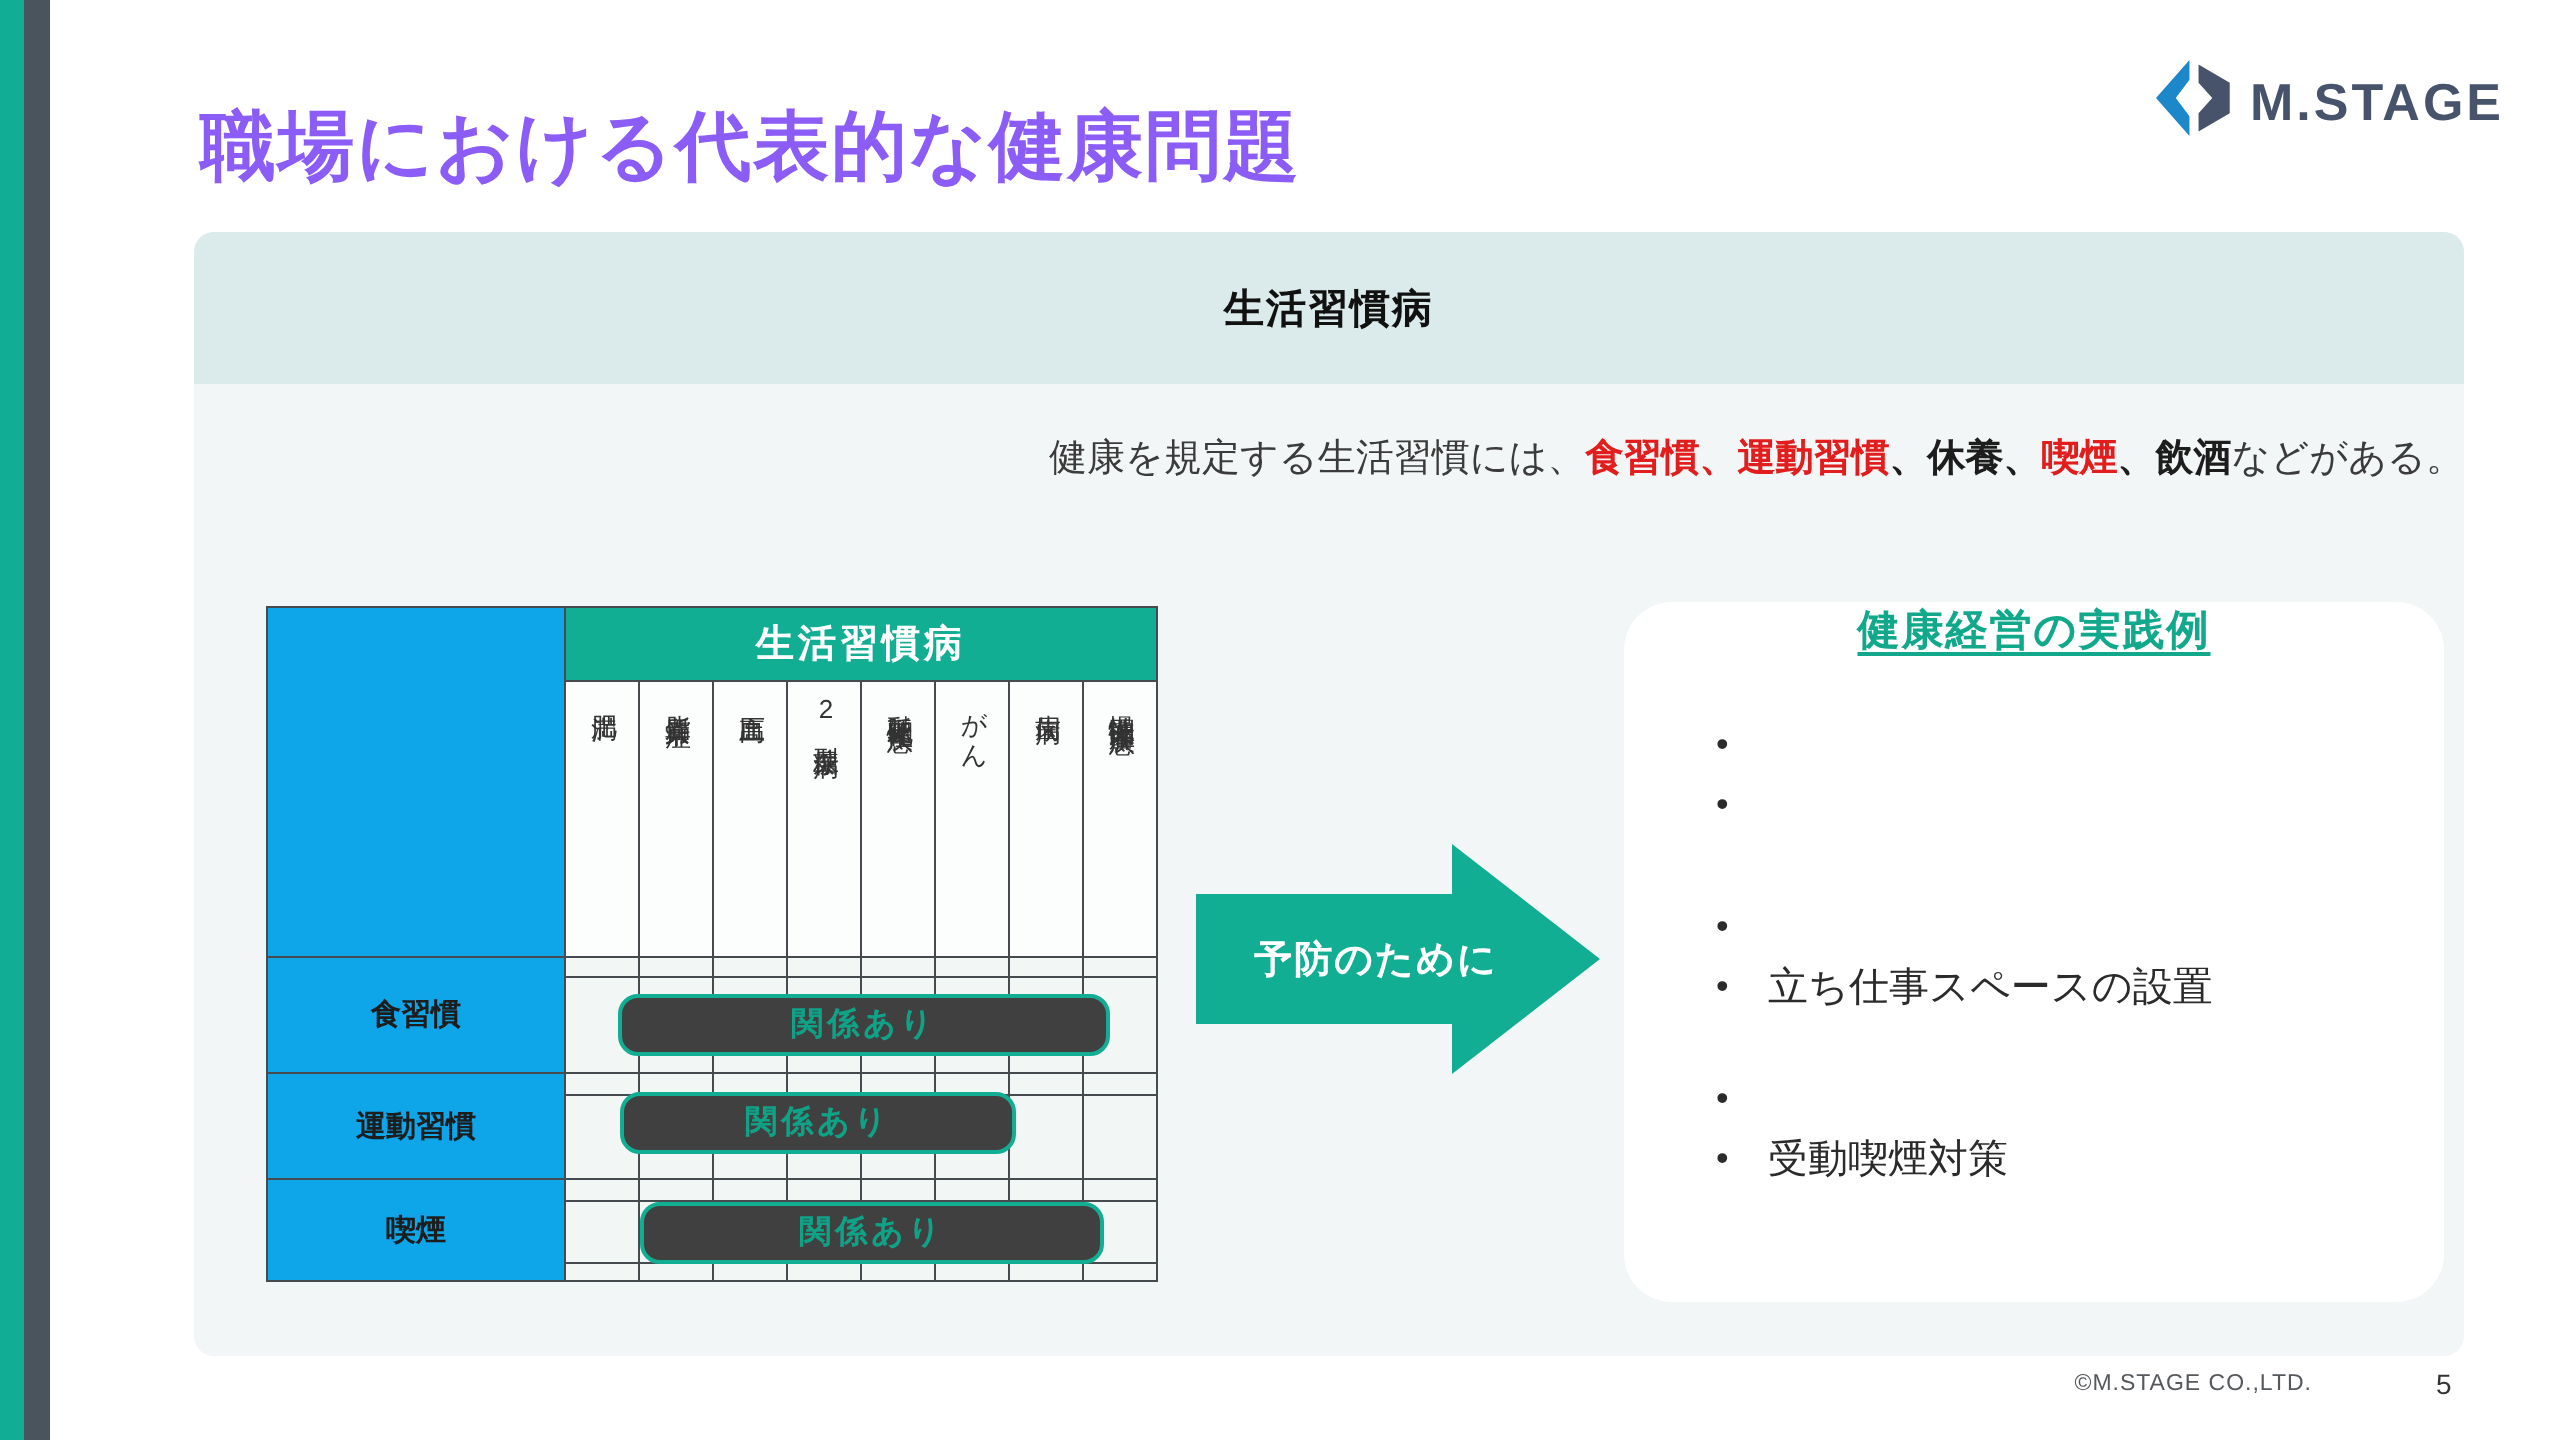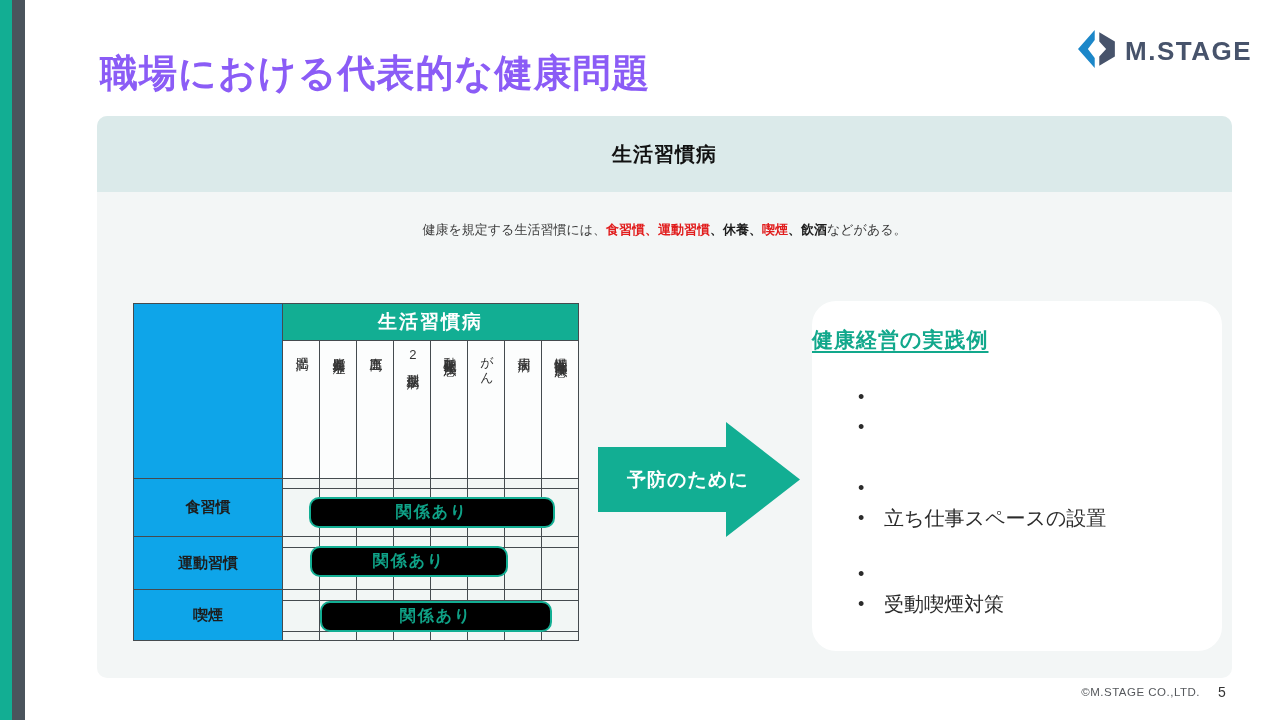--- a/index.html
+++ b/index.html
@@ -30,21 +30,21 @@
   }
   .card-band{
     height:76px;background:#DBEAEA;border-radius:10px 10px 0 0;
     display:flex;align-items:center;justify-content:center;
   }
   .card-band-title{font-size:20px;font-weight:700;color:#111;letter-spacing:1px;}
 
   
   .intro{
     position:absolute;left:97px;top:217px;width:1135px;
-    text-align:center;font-size:13px;line-height:26px;color:#3B3B3B;
+    text-align:right;font-size:19px;line-height:26px;color:#3B3B3B;
   }
   .seg-red{color:#E11D1D;font-weight:700;}
   .seg-bold{color:#1d1d1d;font-weight:700;}
 
   
   .tbl-wrap{position:absolute;left:133px;top:303px;width:446px;}
   table.tbl{border-collapse:collapse;table-layout:fixed;width:445px;}
   .tbl td{border:1px solid #454B4F;padding:0;overflow:hidden;}
   .tbl .corner,.tbl .rowlabel{background:#0ea5e9;}
   .tbl .thead{background:#12AE93;color:#fff;font-weight:700;font-size:19px;text-align:center;letter-spacing:2px;}
@@ -53,21 +53,21 @@
     writing-mode:vertical-rl;text-orientation:upright;
     font-size:13px;line-height:1.15;color:#333;margin:6px auto 0 auto;letter-spacing:1px;
   }
   .tbl .rowlabel{font-weight:700;font-size:15px;text-align:center;color:#1d1d1d;}
   .tbl .cell{background:#F2F6F5;}
   tr.h37{height:37px;} tr.h138{height:138px;} tr.h10{height:10px;}
   tr.h48{height:48px;} tr.h11{height:11px;} tr.h42{height:42px;}
   tr.h31{height:31px;} tr.h9{height:9px;}
 
   .pill{
-    position:absolute;background:#000000;border:2.5px solid #12AE93;border-radius:10px;
+    position:absolute;background:#404040;border:2.5px solid #12AE93;border-radius:10px;
     display:flex;align-items:center;justify-content:center;
     color:#0FA287;font-weight:700;font-size:16px;letter-spacing:2px;box-sizing:border-box;
   }
   .pill-1{left:176px;top:194px;width:246px;height:31px;}
   .pill-2{left:177px;top:243px;width:198px;height:31px;}
   .pill-3{left:187px;top:298px;width:232px;height:31px;}
 
   
   .arrow-svg{position:absolute;left:598px;top:422px;}
   .arrow-label{
@@ -75,33 +75,33 @@
     display:flex;align-items:center;justify-content:center;
     color:#ffffff;font-weight:700;font-size:19px;letter-spacing:1px;
   }
 
   
   .panel{
     position:absolute;left:812px;top:301px;width:410px;height:350px;
     background:#ffffff;border-radius:24px;
   }
   .panel-title{
-    margin-top:25px;
+    text-align:center;
     font-size:21px;font-weight:700;color:#12A88C;
     text-decoration:underline;text-underline-offset:4px;letter-spacing:1px;
   }
   .panel-list{margin-top:28px;padding-left:46px;}
   .li{display:flex;align-items:center;height:30px;font-size:20px;color:#2B2B2B;}
   .li .dot{width:26px;font-size:18px;color:#2B2B2B;}
   .gap-after{margin-bottom:31px;}
   .gap-after-sm{margin-bottom:26px;}
 
   
   .footer-copy{
-    position:absolute;left:1000px;top:686px;width:200px;text-align:right;
+    position:absolute;left:956px;top:686px;width:200px;text-align:right;
     font-size:11.5px;color:#55585C;letter-spacing:0.5px;
   }
   .footer-page{position:absolute;left:1218px;top:684px;font-size:14px;color:#333;}
 </style>
 </head>
 <body>
 
 <div class="strip-teal"></div>
 <div class="strip-slate"></div>
 

